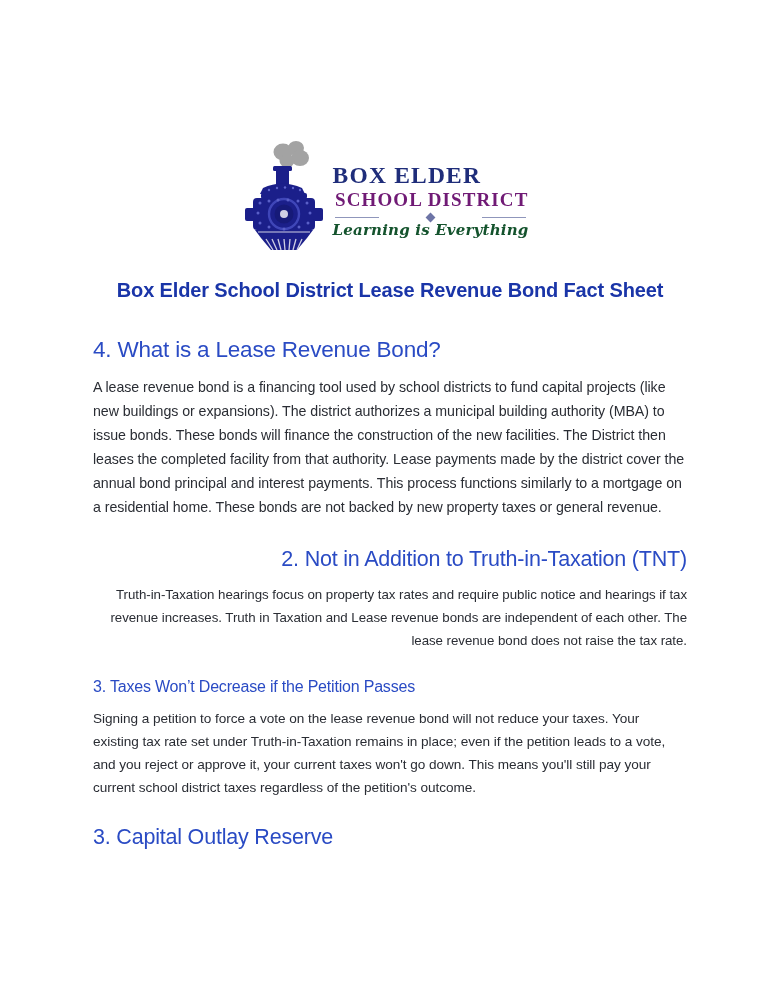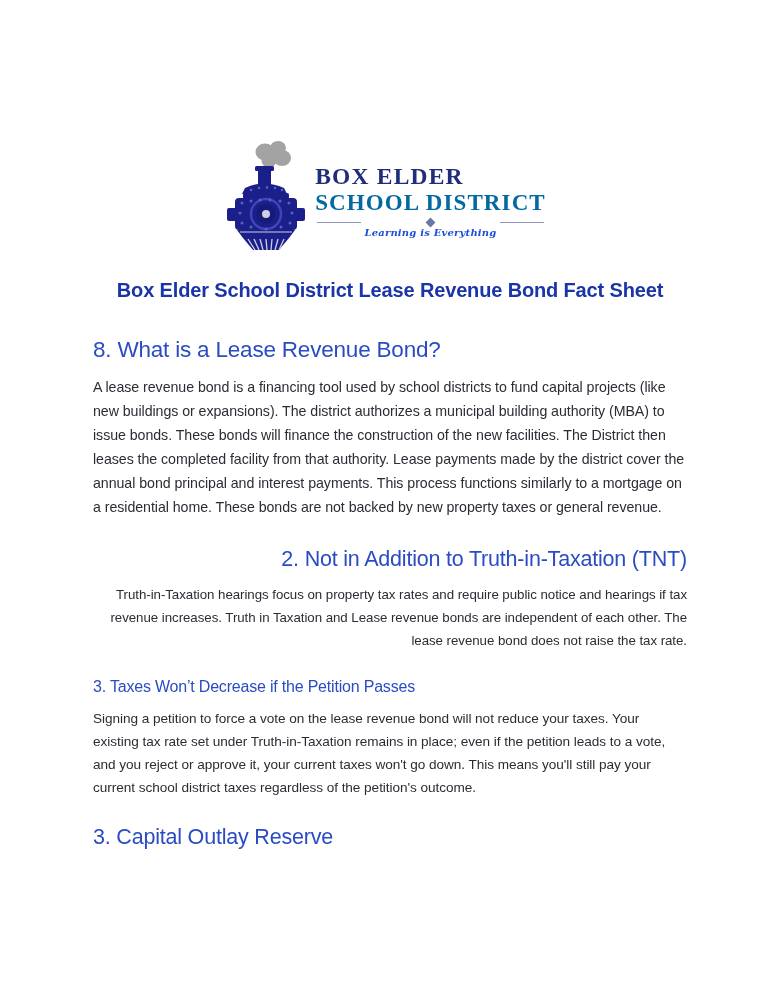--- a/index.html
+++ b/index.html
@@ -65,22 +65,22 @@
     font-weight: bold;
     color: #1f2d7a;
     font-size: 23.5px;
     letter-spacing: 1.2px;
     line-height: 1.0;
     white-space: nowrap;
   }
   .logo-line2 {
     font-family: "Liberation Serif", serif;
     font-weight: bold;
-    color: #0369a1;
-    font-size: 23px;
+    color: #701a75;
+    font-size: 19px;
     letter-spacing: 1.1px;
     line-height: 1.15;
     white-space: nowrap;
     margin-top: 1px;
     text-align: right;
   }
   .logo-divider {
     position: relative;
     height: 8px;
     margin: 2px 0 1px 0;
@@ -100,22 +100,22 @@
     width: 7px;
     height: 7px;
     margin-left: -3.5px;
     background: #6d74a6;
     transform: rotate(45deg);
   }
   .logo-tag {
     font-family: "DejaVu Serif", serif;
     font-style: italic;
     font-weight: bold;
-    color: #1d4ed8;
-    font-size: 10px;
+    color: #14532d;
+    font-size: 15px;
     letter-spacing: 0.2px;
     line-height: 1.1;
     white-space: nowrap;
     text-align: center;
   }
 
   
   .doc {
     position: absolute;
     top: 262px;
@@ -262,21 +262,21 @@
       </div>
 
     </div>
   </div>
 
   <div class="doc">
 
     <h1 class="doc-title">Box Elder School District Lease Revenue Bond Fact Sheet</h1>
 
     <div class="section s1">
-      <h2 class="section-heading">8. What is a Lease Revenue Bond?</h2>
+      <h2 class="section-heading">4. What is a Lease Revenue Bond?</h2>
       <p class="section-body">A lease revenue bond is a financing tool used by school districts to fund capital projects (like new buildings or expansions). The district authorizes a municipal building authority (MBA) to issue bonds. These bonds will finance the construction of the new facilities. The District then leases the completed facility from that authority. Lease payments made by the district cover the annual bond principal and interest payments. This process functions similarly to a mortgage on a residential home. These bonds are not backed by new property taxes or general revenue.</p>
     </div>
 
     <div class="section s2">
       <h2 class="section-heading">2. Not in Addition to Truth-in-Taxation (TNT)</h2>
       <p class="section-body">Truth-in-Taxation hearings focus on property tax rates and require public notice and hearings if tax revenue increases. Truth in Taxation and Lease revenue bonds are independent of each other. The lease revenue bond does not raise the tax rate.</p>
     </div>
 
     <div class="section s3">
       <h2 class="section-heading">3. Taxes Won’t Decrease if the Petition Passes</h2>

